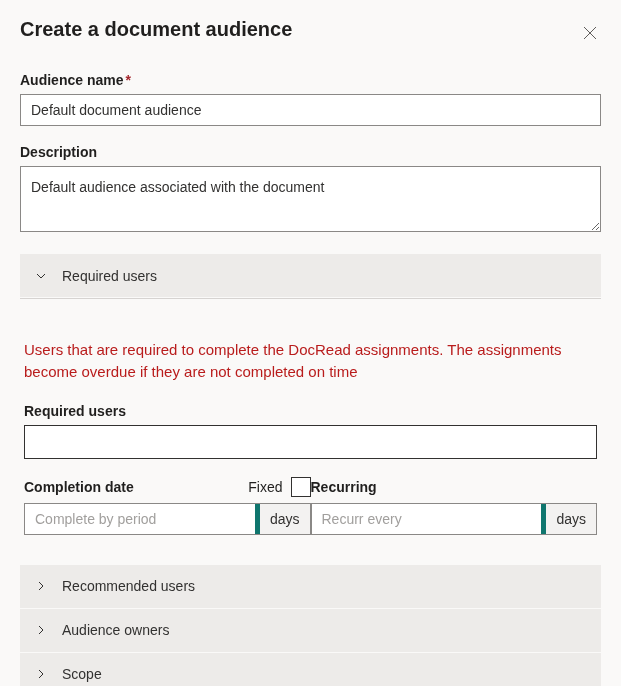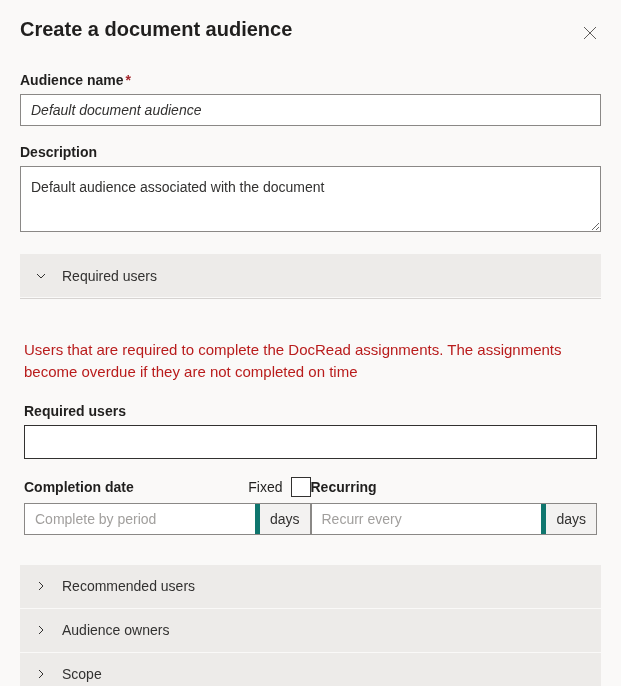--- a/index.html
+++ b/index.html
@@ -50,21 +50,20 @@
   .required-mark { color: #a4262c; margin-left: 2px; }
   .text-input {
     width: 100%;
     height: 32px;
     border: 1px solid #8a8886;
     background: #ffffff;
     padding: 0 10px;
     font-size: 14px;
     font-family: inherit;
     color: #323130;
-    font-style: italic;
   }
   .textarea {
     width: 100%;
     height: 66px;
     border: 1px solid #8a8886;
     background: #ffffff;
     padding: 12px 10px;
     font-size: 14px;
     font-family: inherit;
     color: #323130;

